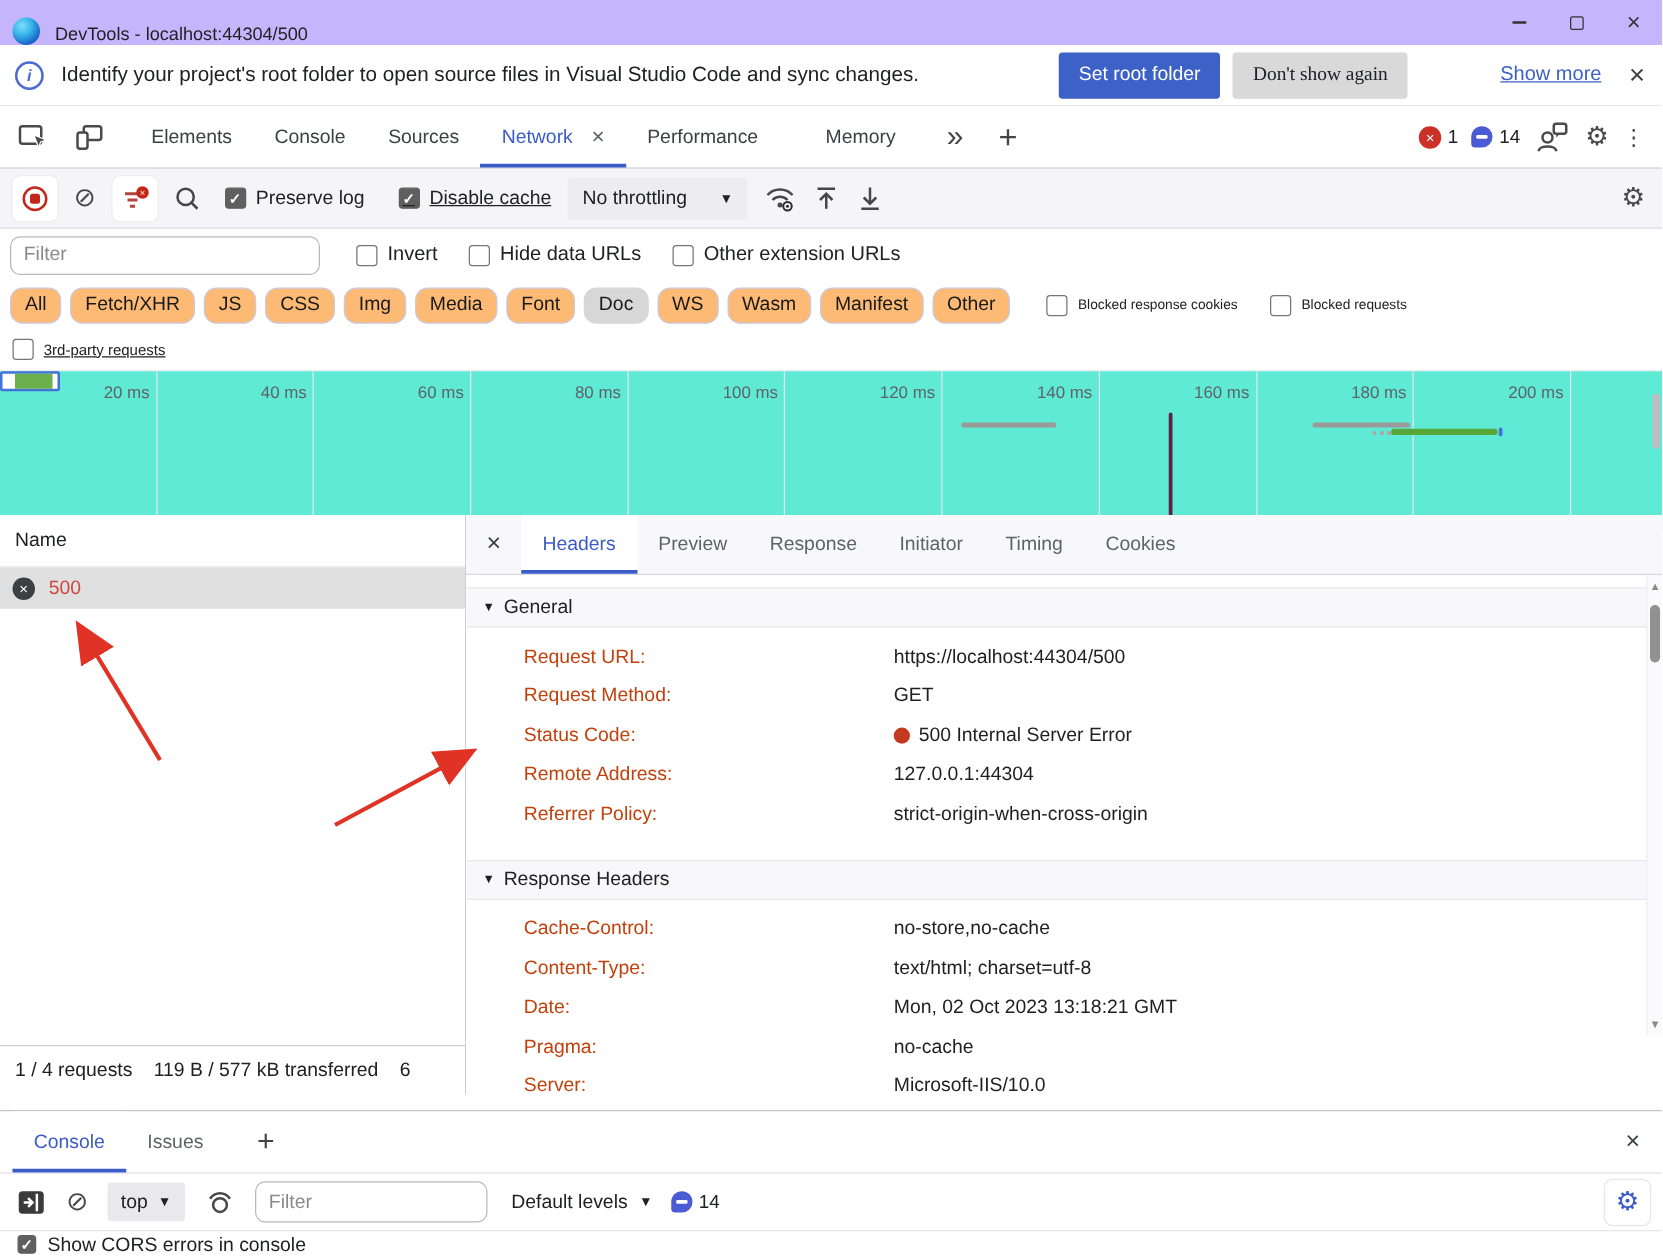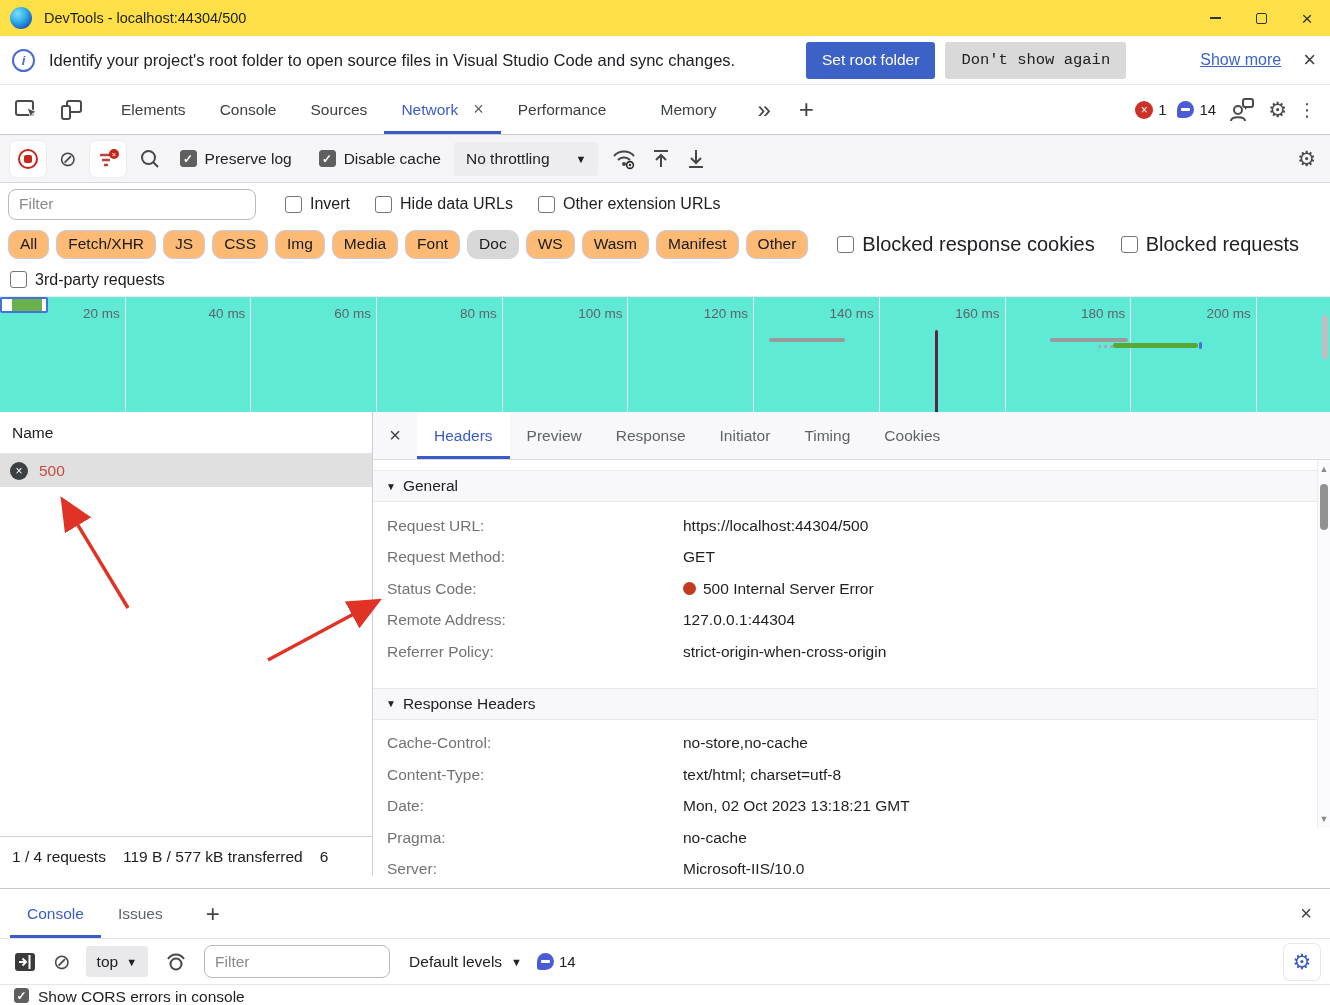--- a/index.html
+++ b/index.html
@@ -1,34 +1,34 @@
 <!DOCTYPE html>
 <html><head>
 <meta charset="utf-8">
 <style>
   * { margin:0; padding:0; box-sizing:border-box; }
   body { font-family:"Liberation Sans", sans-serif; background:#fff; }
   .page { position:relative; width:1330px; height:1005px; overflow:hidden; background:#fff; color:#202124; }
 
   
-  .titlebar { position:absolute; top:0; left:0; right:0; height:36px; display:flex; align-items:center; padding-left:10px; background:#fde047; }
+  .titlebar { position:absolute; top:0; left:0; right:0; height:36px; display:flex; align-items:flex-end; padding-left:10px; background:#c4b5fd; }
   .edge-icon { width:22px; height:22px; border-radius:50%; background:radial-gradient(circle at 35% 30%, #7ce0f9 0%, #35b1e8 38%, #1b66c9 72%, #0d3f91 100%); }
   .win-title { margin-left:12px; font-size:14.5px; color:#1f1f1f; }
   .win-controls { margin-left:auto; display:flex; height:100%; }
   .win-btn { width:46px; height:36px; display:flex; align-items:center; justify-content:center; color:#333; }
   .min-glyph { display:block; width:11px; height:2px; background:#333; }
   .max-glyph { display:block; width:11px; height:11px; border:1.3px solid #333; border-radius:2px; }
   .close-glyph { font-size:19px; line-height:1; }
 
   
   .infobar { position:absolute; top:36px; left:0; right:0; height:49px; display:flex; align-items:center; padding-left:12px; border-bottom:1px solid #e8e8ec; background:#fff; }
   .info-circle { width:23px; height:23px; border-radius:50%; border:2px solid #4a6bd2; color:#4a6bd2; display:flex; align-items:center; justify-content:center; font-size:13px; font-style:italic; font-weight:bold; flex:none; }
   .info-msg { margin-left:14px; font-size:16.5px; color:#202124; }
   .btn-primary { margin-left:12px; height:37px; padding:0 16px; background:#3c62c8; color:#fff; border:none; border-radius:3px; font-size:15.5px; font-family:inherit; }
-  .btn-secondary { margin-left:10px; height:37px; padding:0 16px; background:#d9d9d9; color:#202124; border:none; border-radius:3px; font-size:15.5px; font-family:Liberation Mono, monospace; }
+  .btn-secondary { margin-left:10px; height:37px; padding:0 16px; background:#d9d9d9; color:#202124; border:none; border-radius:3px; font-size:15.5px; font-family:Liberation Serif, serif; }
   .show-more { margin-left:74px; font-size:16px; color:#3c62c8; text-decoration:underline; }
   .info-close { margin-left:22px; margin-right:14px; font-size:22px; color:#3c4043; }
 
   
   .tabbar { position:absolute; top:85px; left:0; right:0; height:50px; display:flex; align-items:center; padding-left:12px; border-bottom:1px solid #cacace; background:#fff; }
   .toolicon { display:flex; align-items:center; justify-content:center; }
   .tabbar .toolicon { width:30px; height:30px; }
   .tabs { display:flex; height:100%; margin-left:18px; }
   .tab { display:flex; align-items:center; height:100%; padding:0 17px; font-size:15.5px; color:#3c4043; }
   .tab.active { color:#3b5bc9; border-bottom:3px solid #3b5bc9; padding-top:3px; }
@@ -59,26 +59,26 @@
   .filterrow { position:absolute; top:183px; left:0; right:0; height:42px; display:flex; align-items:center; padding-left:8px; background:#fff; }
   .filter-input { width:248px; height:31px; border:1px solid #b9b9bd; border-radius:8px; padding:0 10px; font-size:15.5px; font-family:inherit; color:#202124; }
   .filter-input::placeholder { color:#8a8a8e; }
   .filterrow .cb-group { margin-left:29px; font-size:16px; }
   .filterrow .cb-group + .cb-group { margin-left:25px; }
 
   
   .typerow { position:absolute; top:225px; left:0; right:0; height:38px; display:flex; align-items:center; gap:7px; padding-left:8px; background:#fff; }
   .pill { height:29px; padding:0 11px; display:flex; align-items:center; border:1px solid #c6cae6; border-radius:10px; background:#fdba74; font-size:15.5px; color:#1a1a1a; white-space:nowrap; }
   .pill.selected { background:#d7d7d7; border-color:#d7d7d7; }
-  .typerow .cb-group { margin-left:22px; font-size:20px; }
+  .typerow .cb-group { margin-left:22px; font-size:11px; }
   .typerow .cb-group + .cb-group { margin-left:19px; }
 
   
   .thirdrow { position:absolute; top:263px; left:0; right:0; height:34px; display:flex; align-items:center; padding-left:10px; background:#fff; border-bottom:1px solid #ececf0; }
-  .thirdrow .cb-group { font-size:16px; }
+  .thirdrow .cb-group { font-size:12px;text-decoration:underline; }
 
   
   .timeline { position:absolute; top:297px; left:0; right:0; height:127px; border-bottom:1px solid #cfcfd6; display:flex; background:#5eead4; }
   .tcell { width:125.7px; flex:none; border-right:1px solid #e3e5f2; font-size:13.5px; color:#5f6368; text-align:right; padding:9px 5px 0 0; }
   .tl-bar { position:absolute; border-radius:2px; }
   .sel-bar { left:0; top:40; width:48px; height:16px; border:2px solid #4372d8; background:#fff; }
   .sel-bar .green-fill { position:absolute; left:10px; top:0; bottom:0; width:30px; background:#6ab04c; }
   .gray1 { left:769px; top:41px; width:76px; height:4px; background:#9a9a9a; }
   .vline { left:935px; top:33px; width:3px; height:94px; background:#5e2342; }
   .gray2 { left:1050px; top:41px; width:78px; height:4px; background:#9a9a9a; }
@@ -98,21 +98,21 @@
 
   .right { flex:1; position:relative; background:#fff; }
   .dtabs { height:48px; display:flex; align-items:center; background:#f8f8fa; border-bottom:1px solid #d9d9df; }
   .dclose { width:44px; height:100%; display:flex; align-items:center; justify-content:center; font-size:20px; color:#3c4043; }
   .dtab { height:100%; display:flex; align-items:center; padding:0 17px; font-size:15.5px; color:#5f6368; }
   .dtab.active { background:#fff; color:#3b5bc9; border-bottom:3px solid #3b5bc9; padding-top:3px; }
   .dcontent { position:absolute; top:48px; left:0; right:13px; bottom:0; overflow:hidden; background:#fff; }
   .sec-head { height:32px; margin-top:10px; display:flex; align-items:center; gap:7px; padding-left:13px; background:#f8f8fb; border-top:1px solid #e7e7ef; border-bottom:1px solid #e7e7ef; font-size:15.5px; color:#202124; }
   .sec-arrow { font-size:10px; color:#202124; }
   .hrow { height:31.5px; display:flex; align-items:center; padding-left:14px; font-size:15.5px; }
-  .hlabel { width:296px; flex:none; color:#737373; }
+  .hlabel { width:296px; flex:none; color:#c2410c;margin-left:32px; }
   .hvalue { color:#1f1f1f; display:flex; align-items:center; gap:7px; }
   .status-dot { width:13px; height:13px; border-radius:50%; background:#c23a1f; flex:none; }
   .rows-block { padding-top:8px; }
   .sec-gap { height:10px; }
   .vscroll { position:absolute; right:0; top:48px; width:13px; height:368px; background:#fafafc; border-left:1px solid #ededf2; }
   .vs-arrow { position:absolute; left:0; right:0; text-align:center; font-size:9px; color:#8a8a8a; }
   .vs-up { top:4px; }
   .vs-down { bottom:4px; }
   .vs-thumb { position:absolute; left:2px; top:24px; width:8px; height:46px; background:#919191; border-radius:4px; }
 
@@ -236,21 +236,21 @@
     <span>
       <svg class="icon" width="22" height="22" viewBox="0 0 22 22">
           <circle cx="9.5" cy="9.5" r="6.5" fill="none" stroke="#474747" stroke-width="2"></circle>
           <line x1="14" y1="14" x2="19" y2="19" stroke="#474747" stroke-width="2"></line>
         </svg>
     </span>
     <div class="cb-group" style="margin-left:6px;">
       <span class="cb checked"></span>
       <span>Preserve log</span>
     </div>
-    <div class="cb-group" style="margin-left:14px;">
+    <div class="cb-group" style="margin-left:14px;text-decoration:underline;">
       <span class="cb checked"></span>
       <span>Disable cache</span>
     </div>
     <div class="throttle">
       <span>No throttling</span>
       <span class="caret">▼</span>
     </div>
     <span>
       <svg class="icon" width="26" height="24" viewBox="0 0 26 24">
           <path d="M3 9 C8 3 18 3 23 9" fill="none" stroke="#474747" stroke-width="2"></path>

